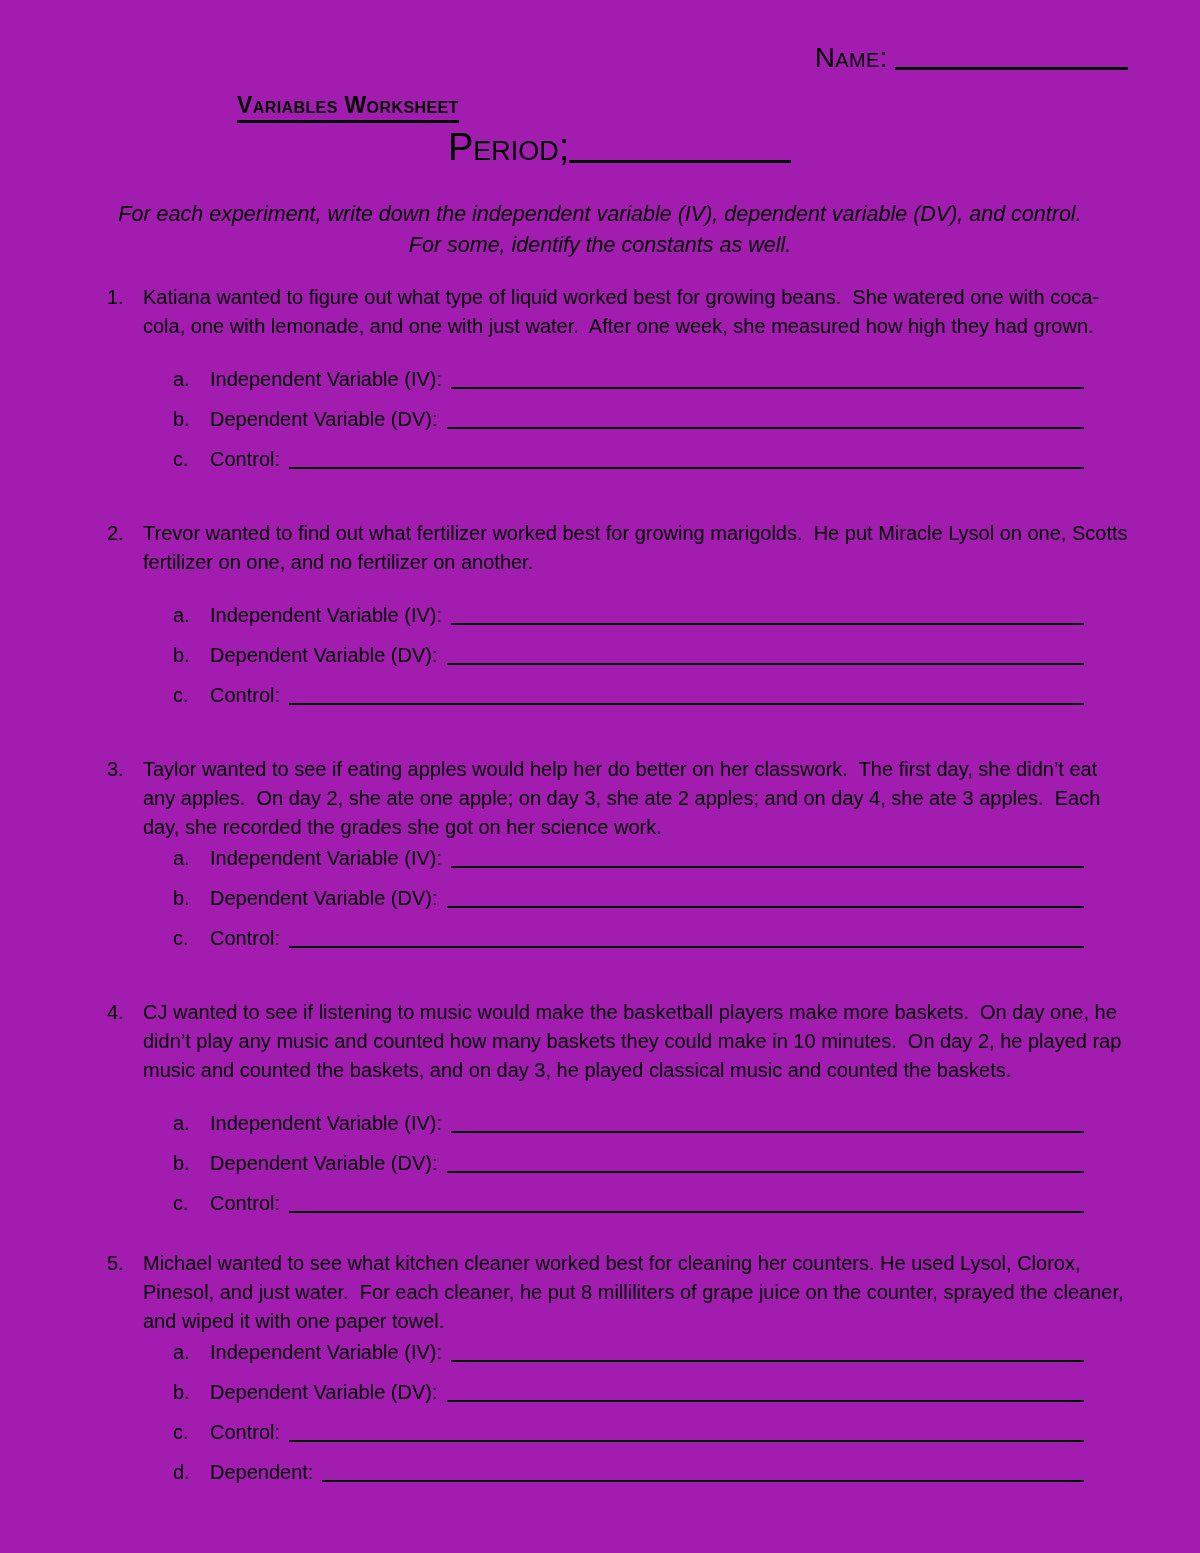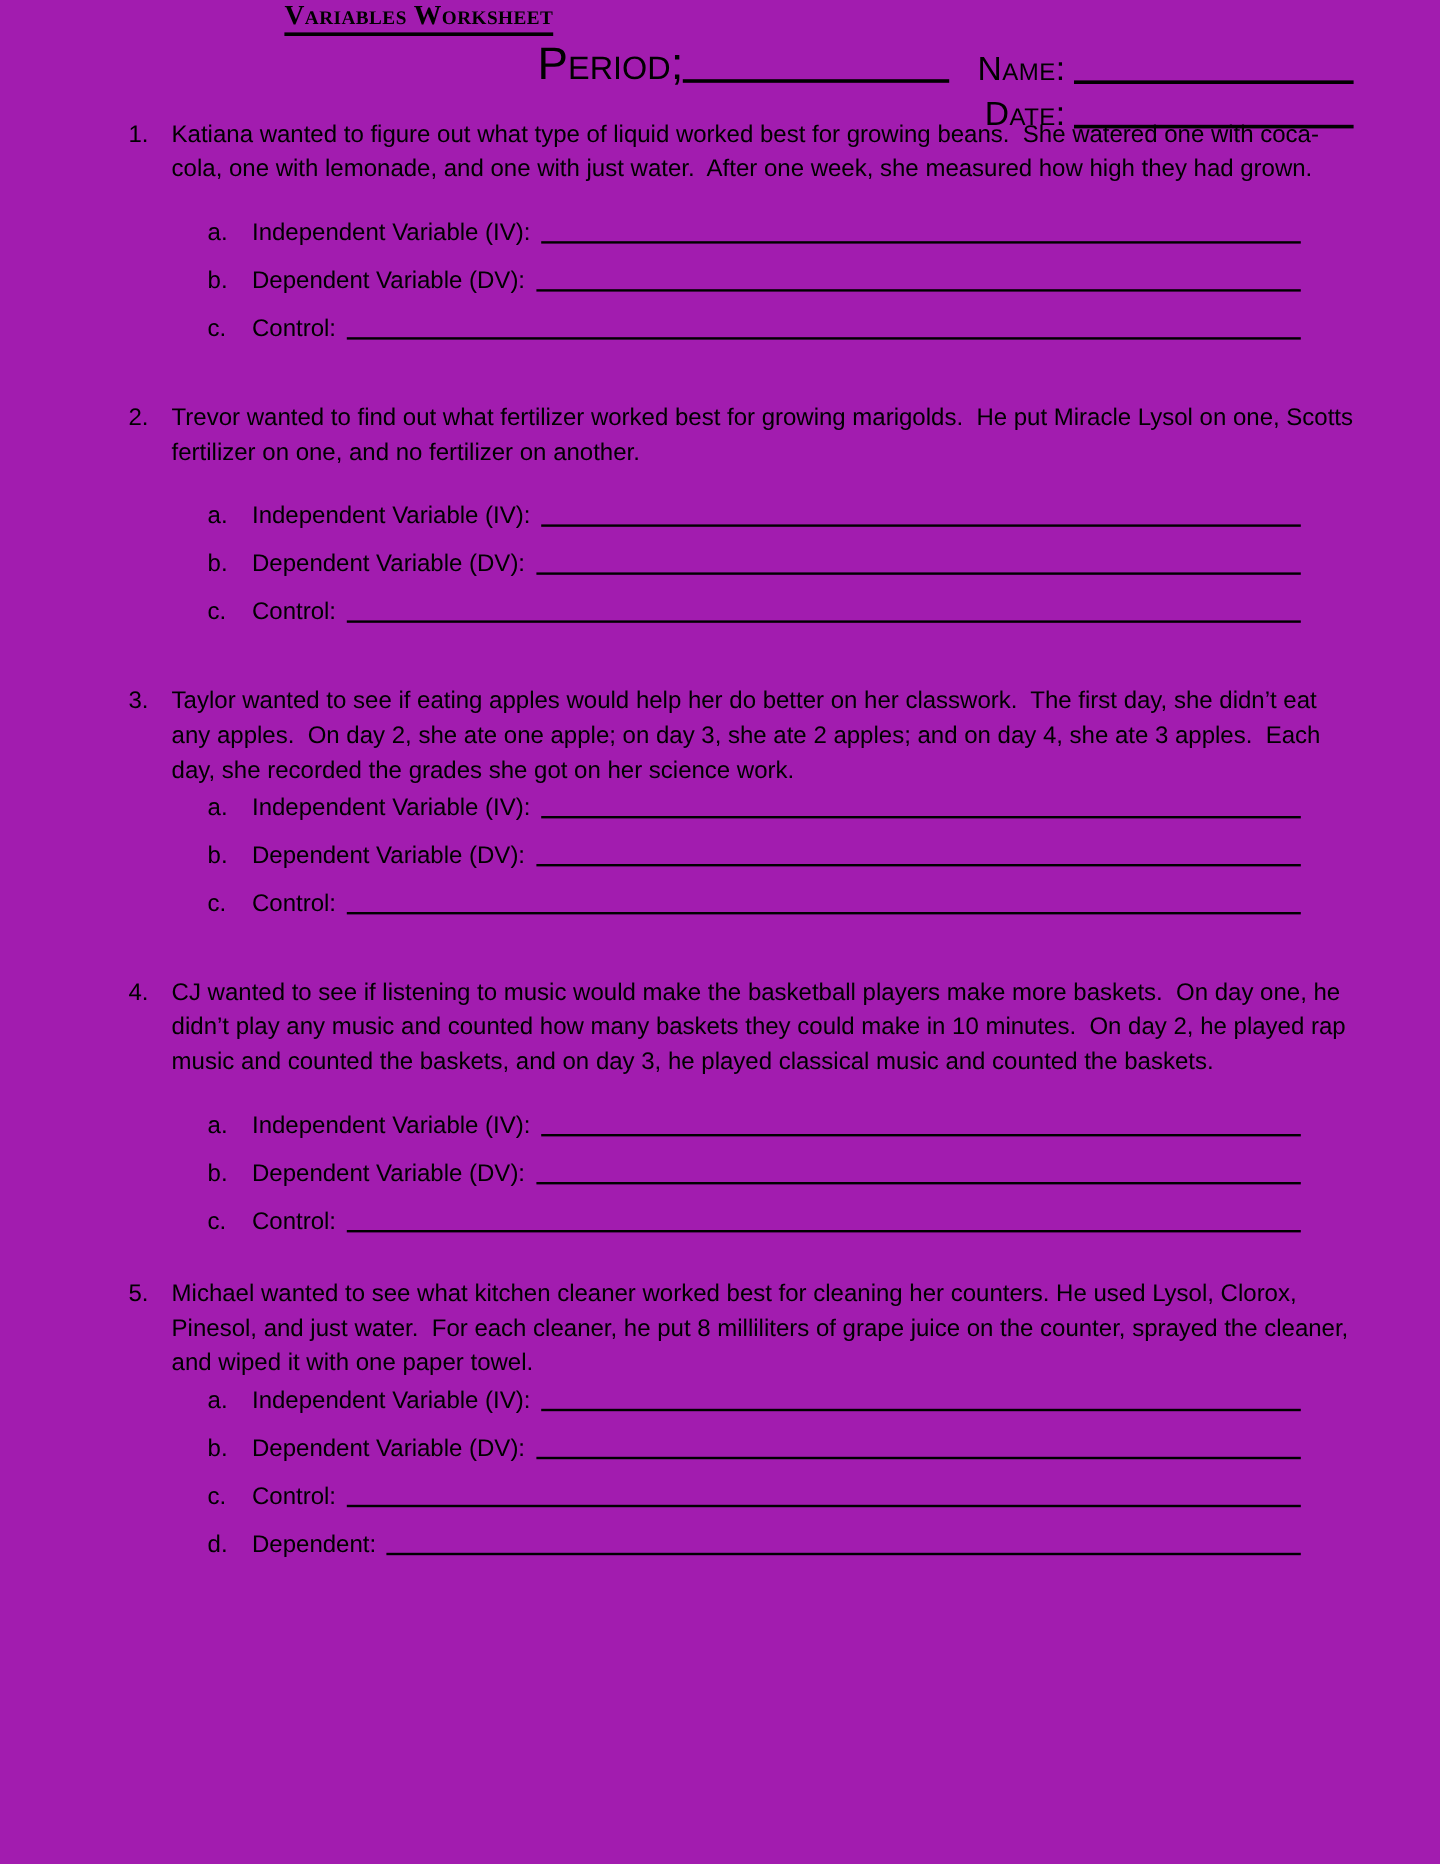--- a/index.html
+++ b/index.html
@@ -33,21 +33,21 @@
     display: inline-block;
     width: 233px;
     height: 1px;
     border-bottom: 3px solid #000;
     margin-left: 7px;
     position: relative;
     top: 3px;
   }
 
   
-  .title-row { margin-left: 237px; font-family: Liberation Serif, serif; }
+  .title-row { padding-top: 92px; margin-left: 237px; }
   .worksheet-title {
     display: inline-block;
     font-weight: bold;
     font-size: 23px;
     font-variant: small-caps;
     letter-spacing: 0.4px;
     border-bottom: 3px solid #000;
     padding-bottom: 1px;
   }
   .period-row { margin-left: 448px; margin-top: 3px; white-space: nowrap; }
@@ -107,33 +107,34 @@
 </style>
 </head>
 <body>
 
 <div class="page">
 
   <div class="name-date">
     <div class="nd-row">
       <span class="nd-label">Name:</span><span class="nd-blank"></span>
     </div>
-    <div class="nd-row">
-      <span class="nd-label">Date:</span><span class="nd-blank"></span>
-    </div>
   </div>
 
   <div class="title-row">
     <span class="worksheet-title">Variables Worksheet</span>
   </div>
 
   <div class="period-row">
     <span class="period-label">Period;</span><span class="period-blank"></span>
   </div>
 
+  <div class="instructions">
+    <div>For each experiment, write down the independent variable (IV), dependent variable (DV), and control.</div>
+    <div>For some, identify the constants as well.</div>
+  </div>
 
   <div class="questions">
 
     <section class="question">
       <div class="q-row">
         <span class="q-num">1.</span>
         <p class="q-text">Katiana wanted to figure out what type of liquid worked best for growing beans.  She watered one with coca-cola, one with lemonade, and one with just water.  After one week, she measured how high they had grown.</p>
       </div>
       <div class="fields">
         <div class="field">

